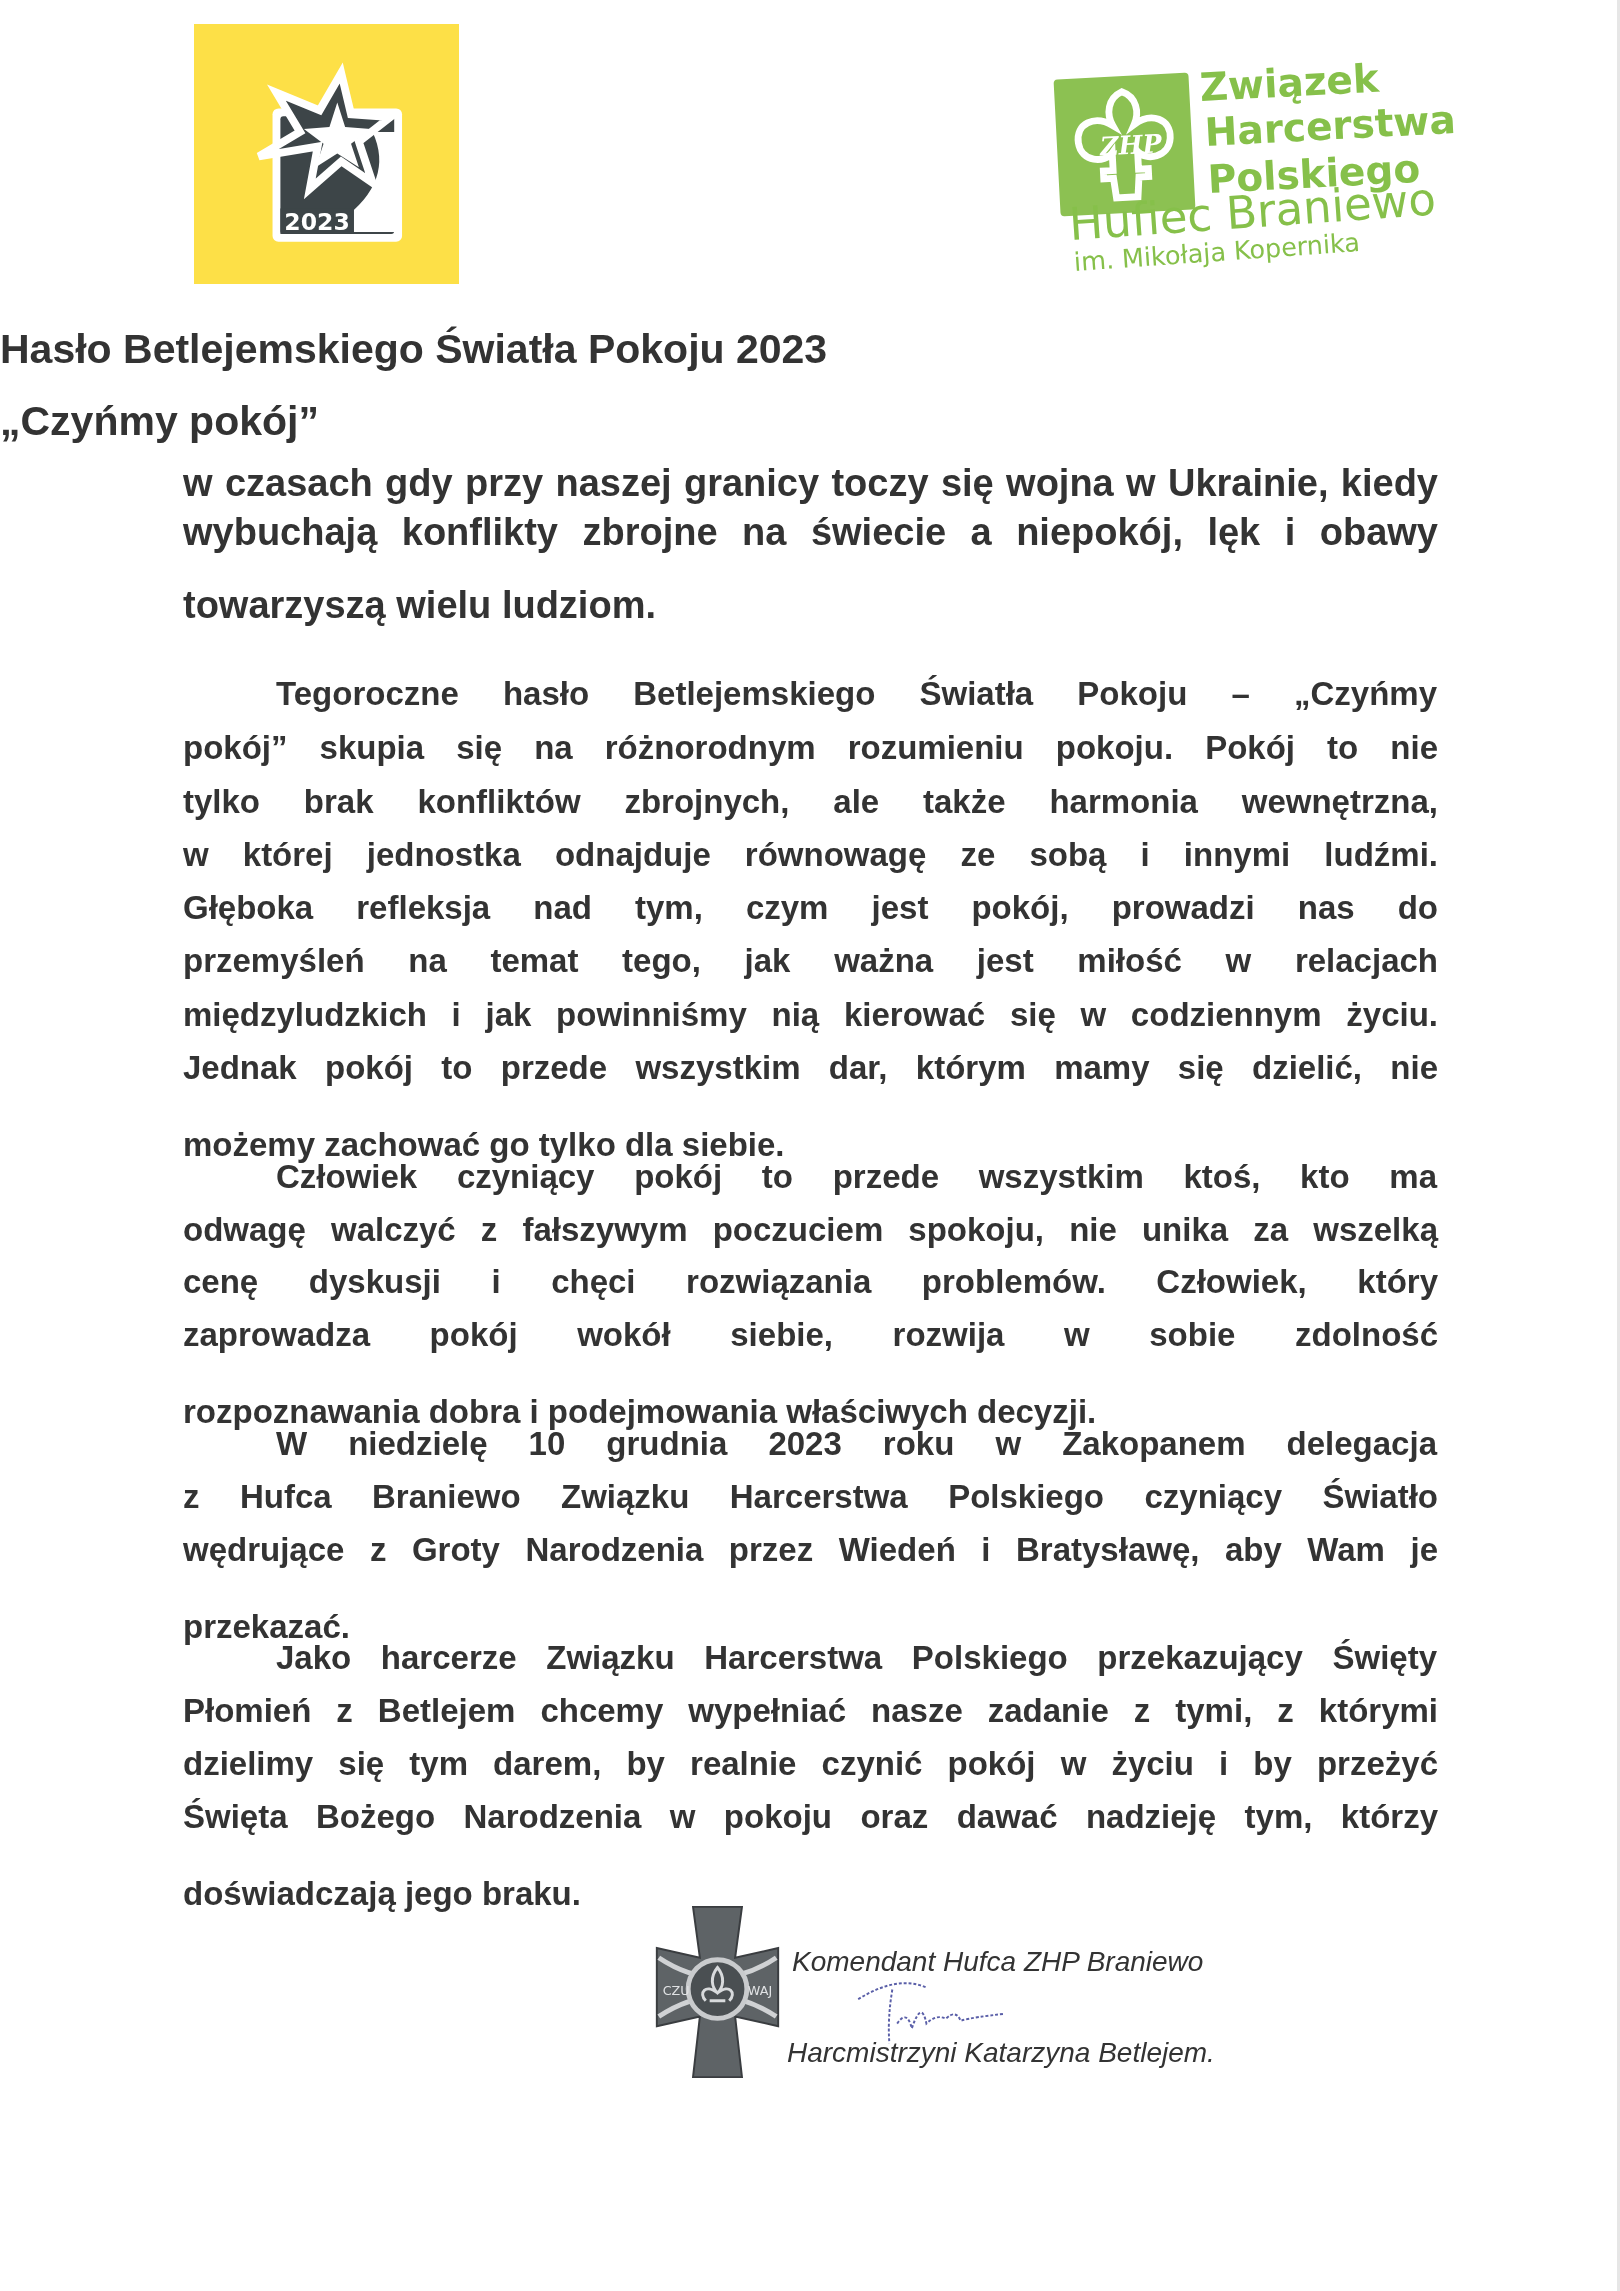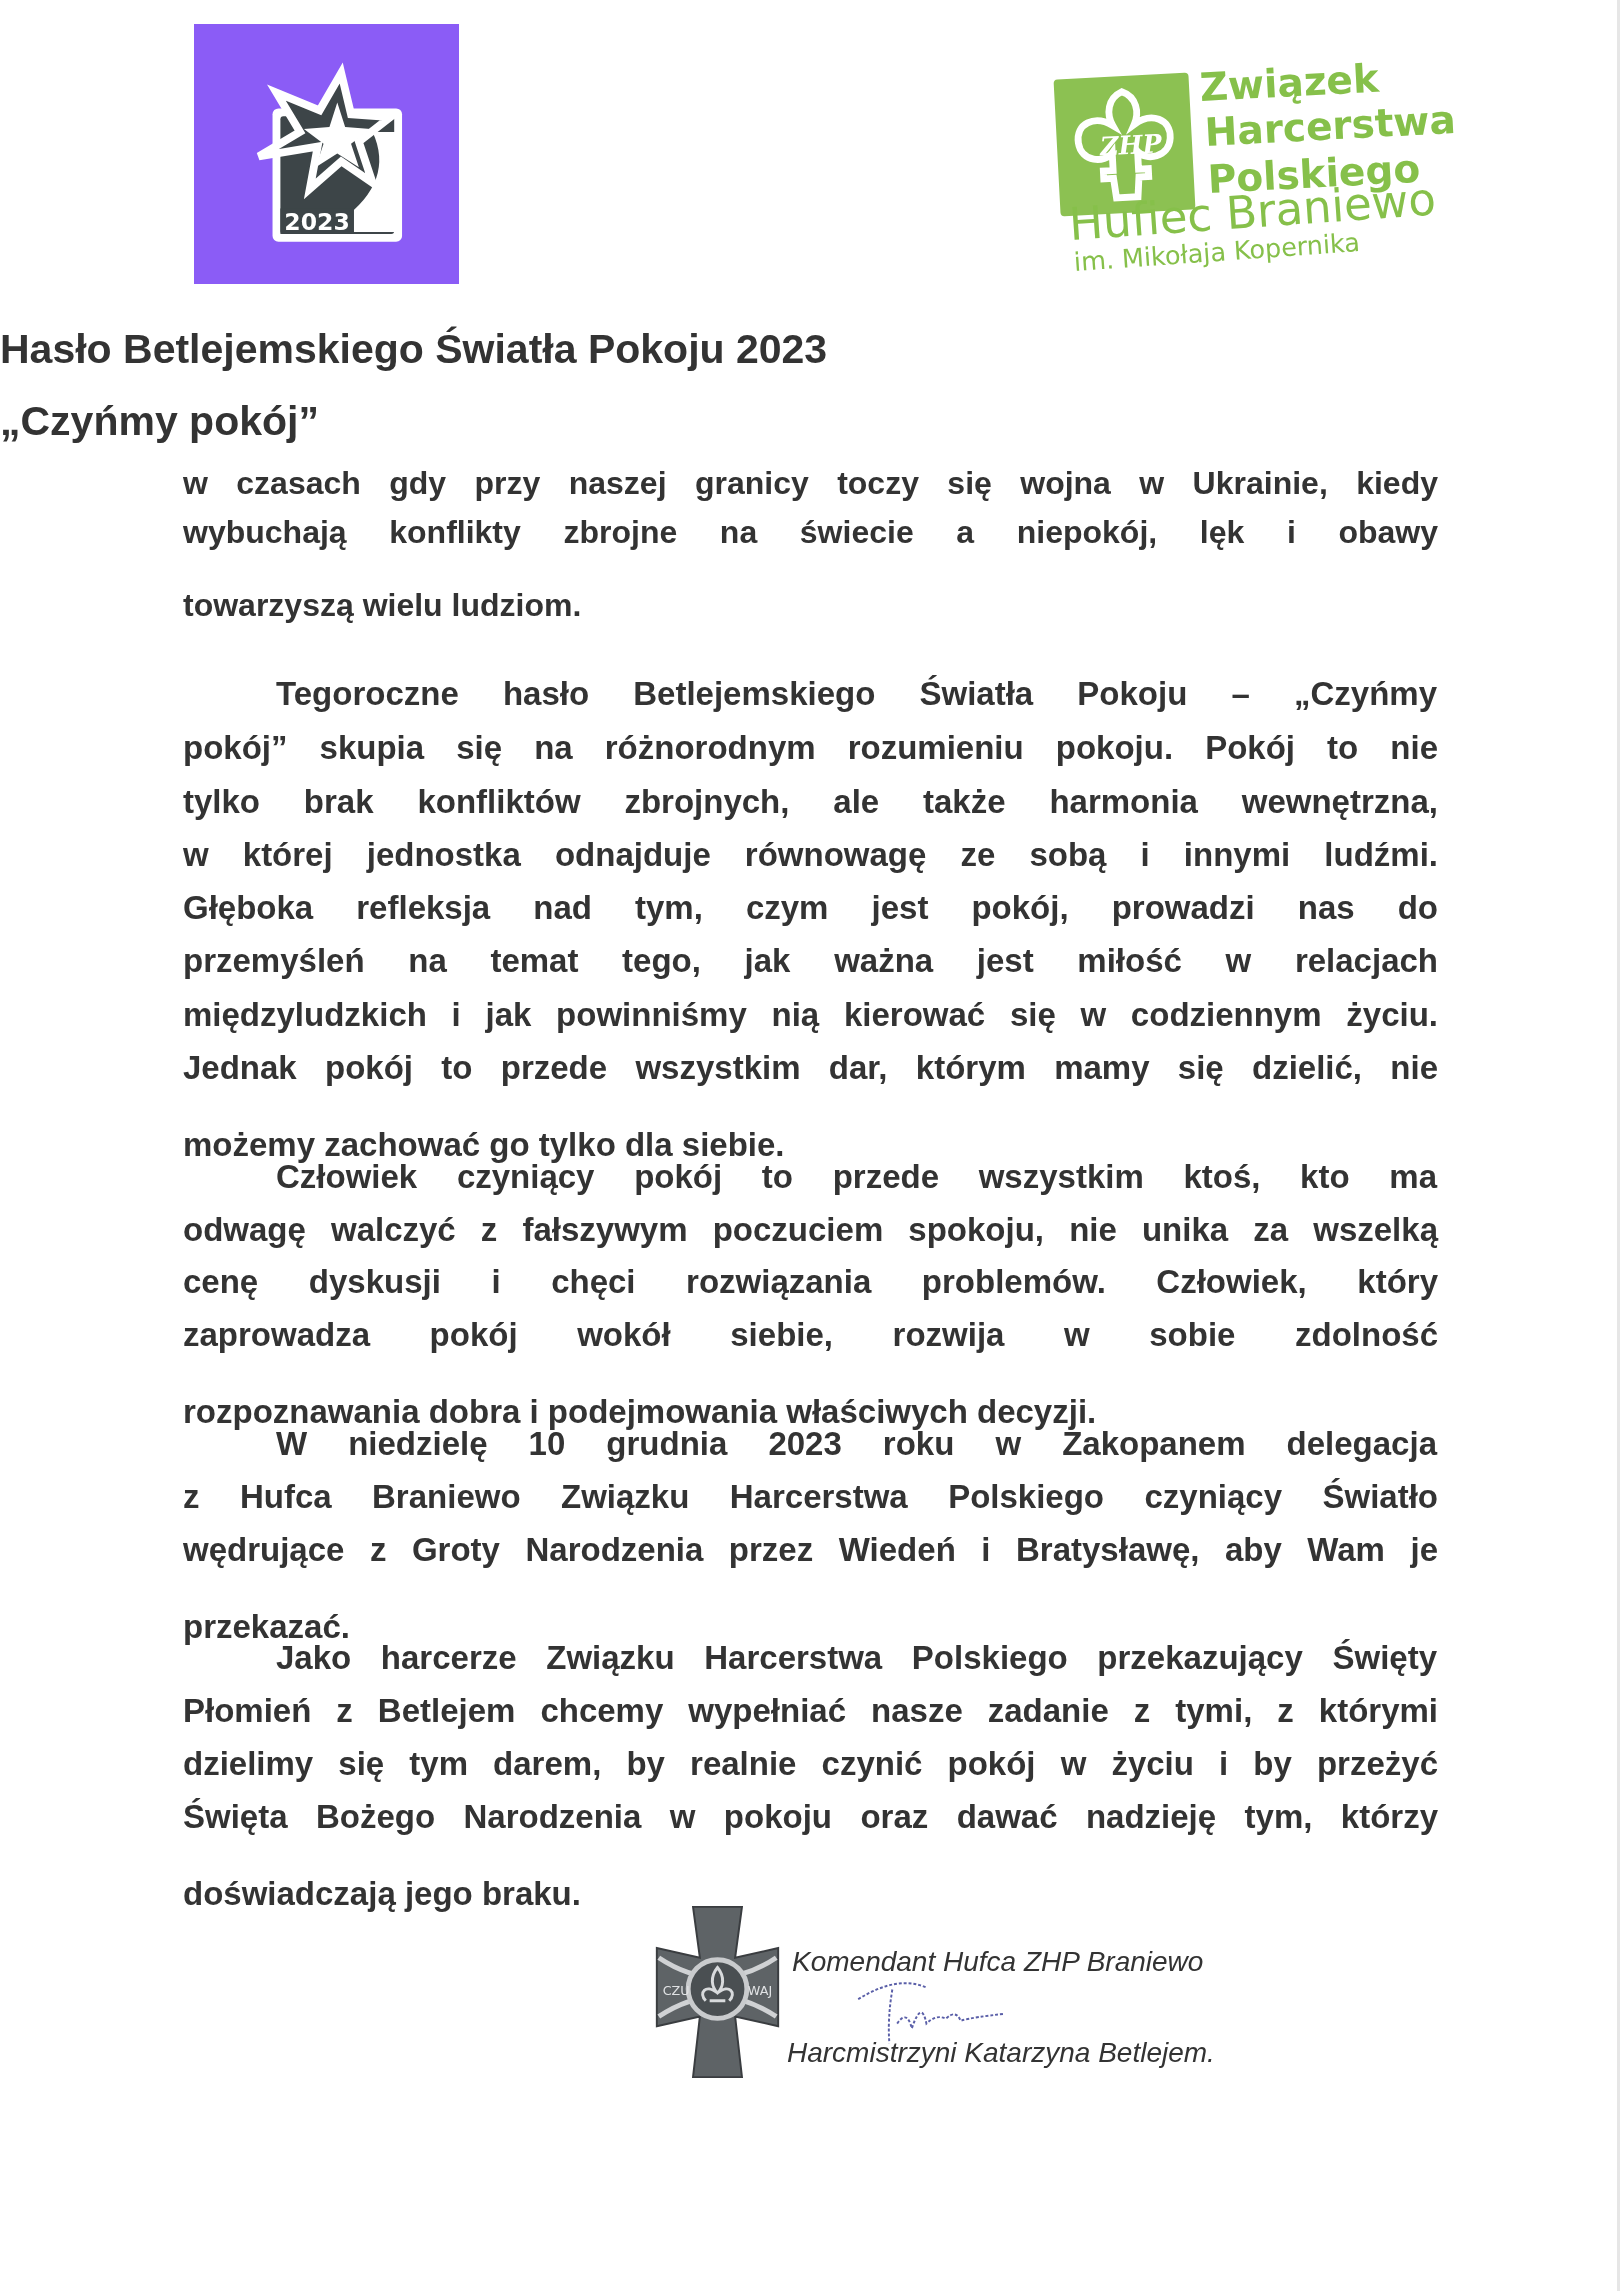--- a/index.html
+++ b/index.html
@@ -11,21 +11,21 @@
     font-family: "Liberation Sans", "DejaVu Sans", sans-serif;
     color: #2b2b2b;
   }
   .scan-edge {
     position: absolute; right: 0; top: 0; width: 2.9px; height: 2292px;
     background: #e6e6e6;
   }
   
   .bsp-logo {
     position: absolute; left: 194px; top: 23.5px; width: 265px; height: 260px;
-    background: #8b5cf6;
+    background: #fde047;
   }
   .bsp-logo svg { position: absolute; left: 0; top: 0; width: 265px; height: 260px; }
 
   
   .zhp-logo {
     position: absolute; left: 1057px; top: 39px; width: 412px; height: 235px;
   }
   .zhp-badge {
     position: absolute; left: 0; top: 37px; width: 135px; height: 137px;
     background: #8cc152; border-radius: 3.9px;
@@ -54,21 +54,21 @@
   
   .line {
     position: absolute; left: 183px; width: 1255px;
     font-size: 33px; line-height: 45px; height: 47px;
     white-space: nowrap; text-align: justify; text-align-last: justify;
     color: #333;
     font-weight: bold;
   }
   .line.last { text-align-last: left; margin-top: 24px; }
   .line.indent { padding-left: 93px; width: 1161px; }
-  .line.bold { font-weight: bold; font-size: 32px; }
+  .line.bold { font-weight: bold; font-size: 38px; }
 
   
   .cross-badge {
     position: absolute; left: 649px; top: 1899px; width: 137px; height: 186px;
   }
   .cross-badge svg { width: 137px; height: 186px; }
   .sig-line {
     position: absolute; font-size: 28px; color: #333; white-space: nowrap; font-style: italic;
   }
   .sig-title { left: 792px; top: 1946px; }

